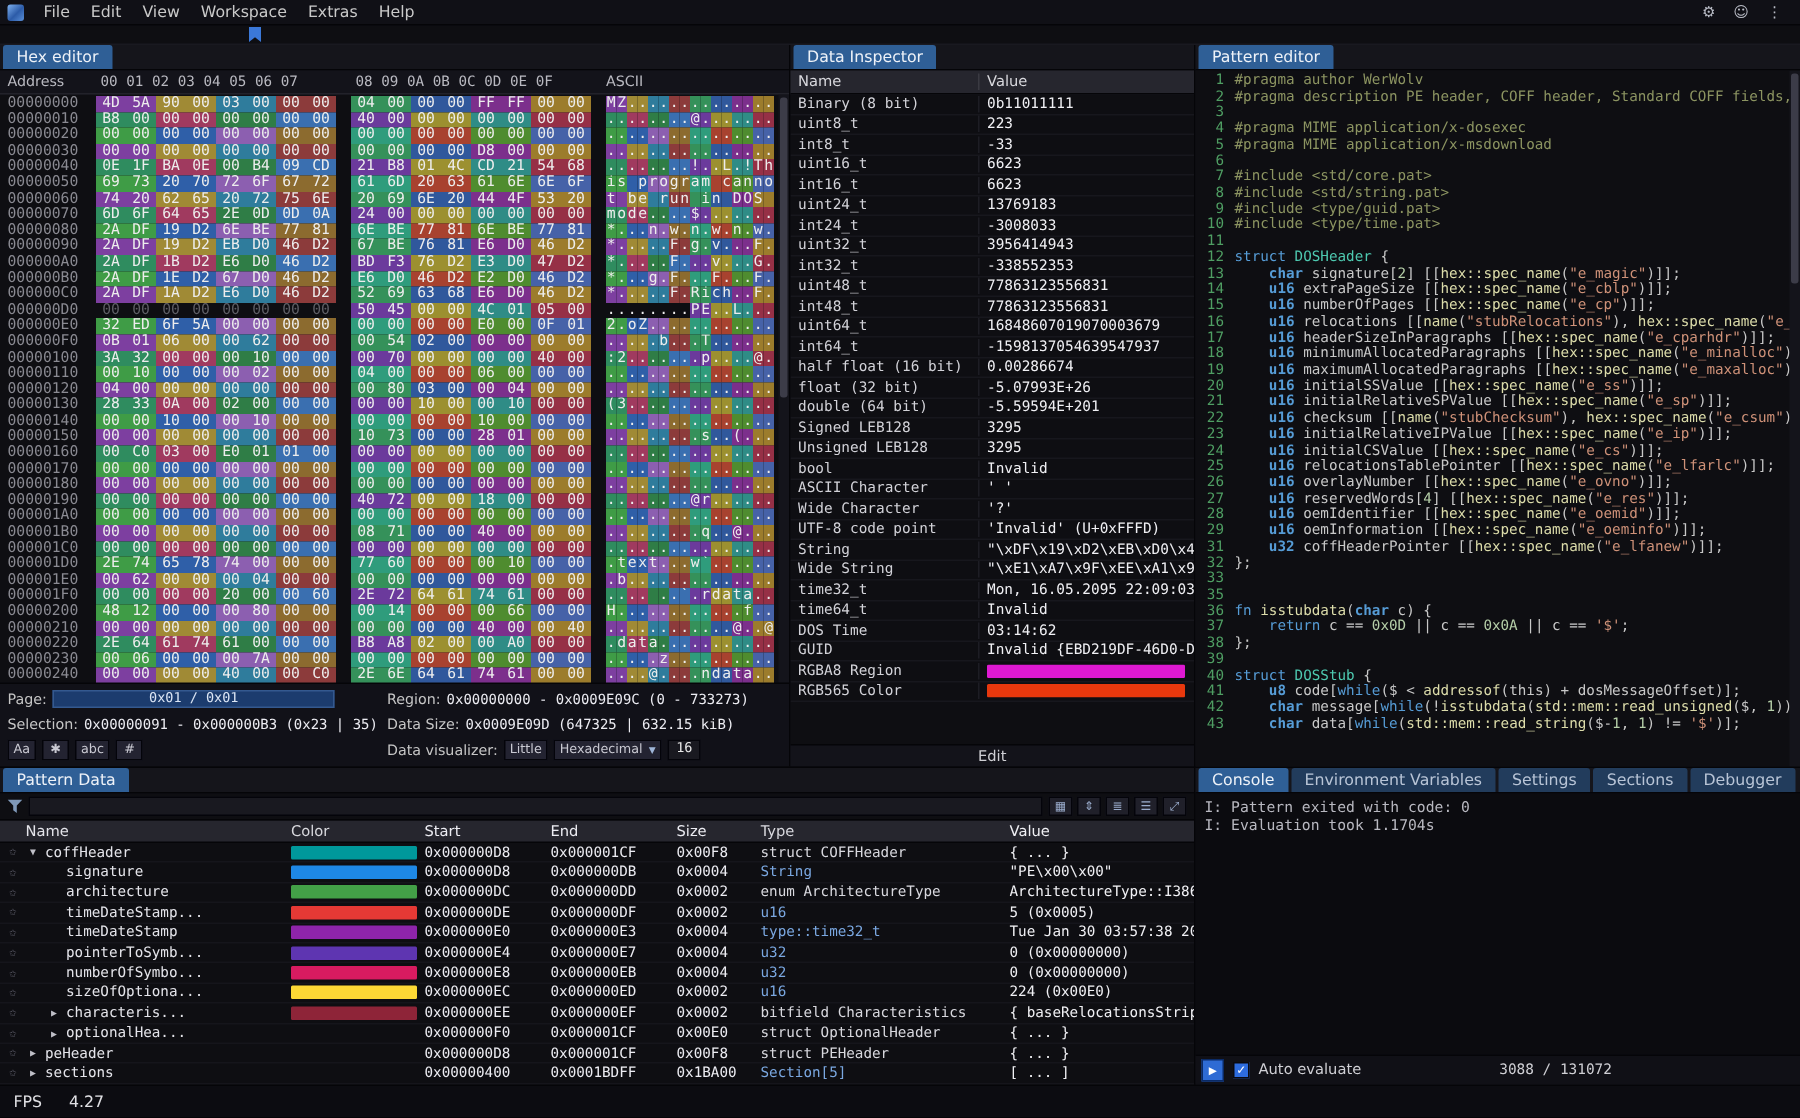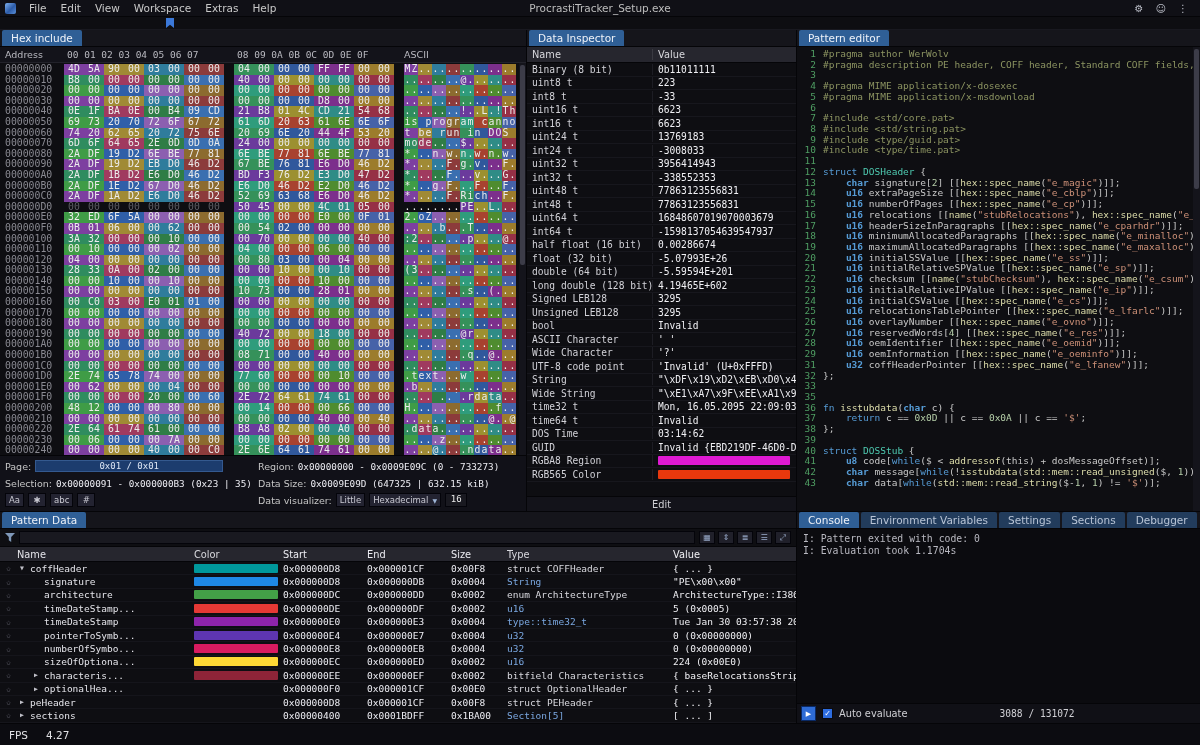--- a/index.html
+++ b/index.html
@@ -126,39 +126,38 @@
   <div class="menubar">
     <div class="logo"></div>
     <div style="display:flex">
         <div class="menu-item">File</div>
         <div class="menu-item">Edit</div>
         <div class="menu-item">View</div>
         <div class="menu-item">Workspace</div>
         <div class="menu-item">Extras</div>
         <div class="menu-item">Help</div>
       </div>
-    <div class="win-title">ProcrastiTracker_Setup.exe</div>
     <div class="mb-icons">
         <span>⚙</span>
         <span>☺</span>
         <span>⋮</span>
       </div>
   </div>
 
   <div class="toolbar">
     <div class="bookmark"></div>
   </div>
 
   <div class="main">
     <div class="col-left">
       <div class="top-left">
 
         <div class="hex-panel">
           <div class="tabbar">
-            <div class="tab">Hex include</div>
+            <div class="tab">Hex editor</div>
           </div>
           <div class="hex-header">
             <span class="hh-addr">Address</span>
             <span class="hh-g mono">00 01 02 03 04 05 06 07</span>
             <span class="hh-g hh-g2 mono">08 09 0A 0B 0C 0D 0E 0F</span>
             <span class="hh-ascii">ASCII</span>
           </div>
           <div class="hex-body">
             <div>
                 <div class="hex-row"><span class="hx-addr">00000000</span><span class="hx-bytes"><span class="hx-b" style="background: rgb(125, 63, 160);">4D</span><span class="hx-b" style="background: rgb(125, 63, 160);">5A</span><span class="hx-b" style="background: rgb(160, 138, 53);">90</span><span class="hx-b" style="background: rgb(160, 138, 53);">00</span><span class="hx-b" style="background: rgb(47, 124, 156);">03</span><span class="hx-b" style="background: rgb(47, 124, 156);">00</span><span class="hx-b" style="background: rgb(140, 59, 59);">00</span><span class="hx-b" style="background: rgb(140, 59, 59);">00</span><span class="hx-b gap" style="background: rgb(53, 145, 90);">04</span><span class="hx-b" style="background: rgb(53, 145, 90);">00</span><span class="hx-b" style="background: rgb(48, 88, 156);">00</span><span class="hx-b" style="background: rgb(48, 88, 156);">00</span><span class="hx-b" style="background: rgb(124, 47, 140);">FF</span><span class="hx-b" style="background: rgb(124, 47, 140);">FF</span><span class="hx-b" style="background: rgb(156, 124, 44);">00</span><span class="hx-b" style="background: rgb(156, 124, 44);">00</span></span><span class="hx-ascii"><span class="hx-a" style="background: rgb(125, 63, 160);">M</span><span class="hx-a" style="background: rgb(125, 63, 160);">Z</span><span class="hx-a" style="background: rgb(160, 138, 53);">.</span><span class="hx-a" style="background: rgb(160, 138, 53);">.</span><span class="hx-a" style="background: rgb(47, 124, 156);">.</span><span class="hx-a" style="background: rgb(47, 124, 156);">.</span><span class="hx-a" style="background: rgb(140, 59, 59);">.</span><span class="hx-a" style="background: rgb(140, 59, 59);">.</span><span class="hx-a" style="background: rgb(53, 145, 90);">.</span><span class="hx-a" style="background: rgb(53, 145, 90);">.</span><span class="hx-a" style="background: rgb(48, 88, 156);">.</span><span class="hx-a" style="background: rgb(48, 88, 156);">.</span><span class="hx-a" style="background: rgb(124, 47, 140);">.</span><span class="hx-a" style="background: rgb(124, 47, 140);">.</span><span class="hx-a" style="background: rgb(156, 124, 44);">.</span><span class="hx-a" style="background: rgb(156, 124, 44);">.</span></span></div>
@@ -309,24 +308,20 @@
                 <span class="di-name">half float (16 bit)</span>
                 <span class="di-val">0.00286674</span>
               </div>
               <div class="di-row">
                 <span class="di-name">float (32 bit)</span>
                 <span class="di-val">-5.07993E+26</span>
               </div>
               <div class="di-row">
                 <span class="di-name">double (64 bit)</span>
                 <span class="di-val">-5.59594E+201</span>
-              </div>
-              <div class="di-row">
-                <span class="di-name">long double (128 bit)</span>
-                <span class="di-val">4.19465E+602</span>
               </div>
               <div class="di-row">
                 <span class="di-name">Signed LEB128</span>
                 <span class="di-val">3295</span>
               </div>
               <div class="di-row">
                 <span class="di-name">Unsigned LEB128</span>
                 <span class="di-val">3295</span>
               </div>
               <div class="di-row">

